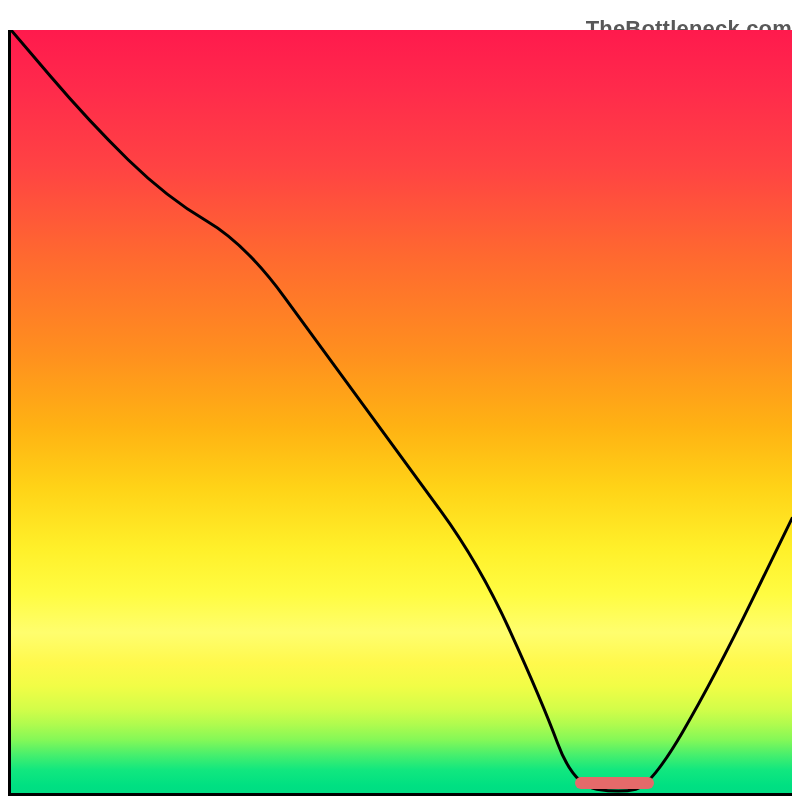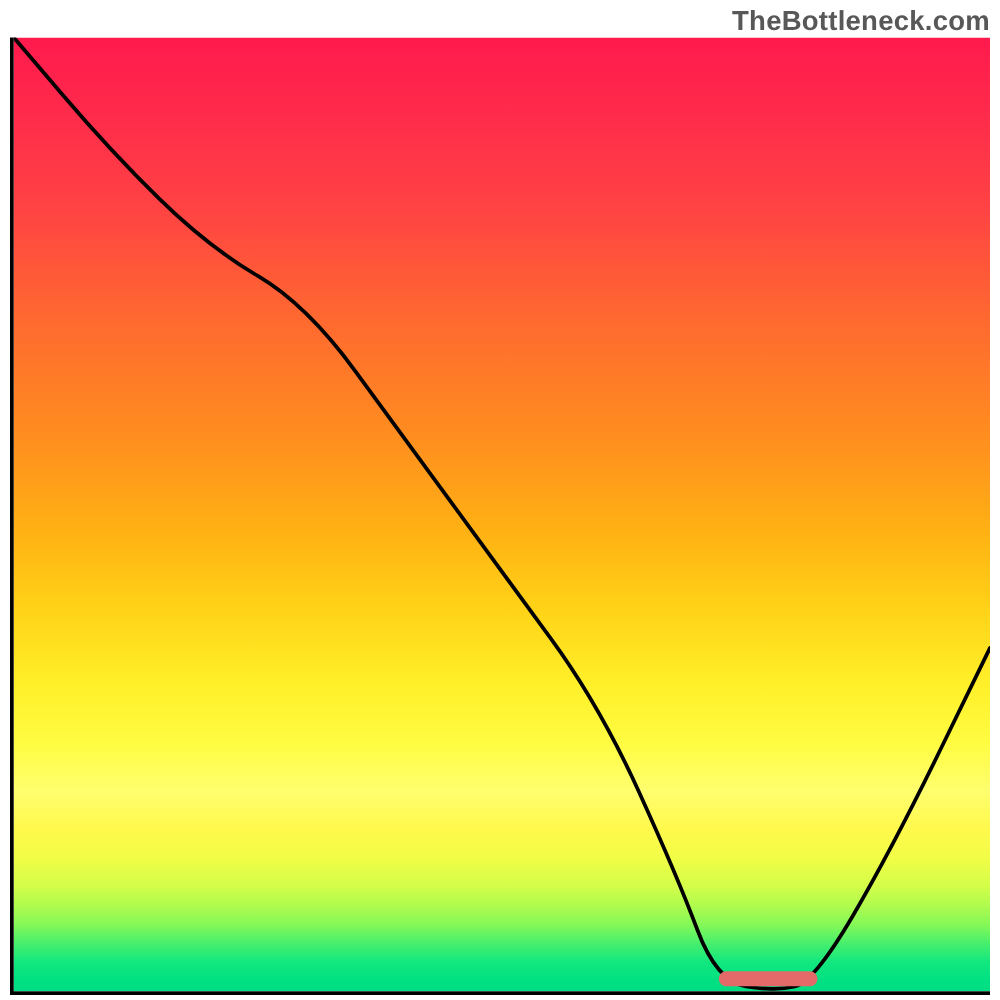--- a/index.html
+++ b/index.html
@@ -11,21 +11,21 @@
     font-family: Arial, Helvetica, sans-serif;
   }
   .outer {
     position: relative;
     width: 800px;
     height: 800px;
     background: #ffffff;
   }
   .watermark {
     position: absolute;
-    top: 4px;
+    top: 16px;
     right: 8px;
     font-size: 22px;
     font-weight: bold;
     color: #585858;
     letter-spacing: 0.2px;
   }
   .plot {
     position: absolute;
     left: 8px;
     top: 30px;

